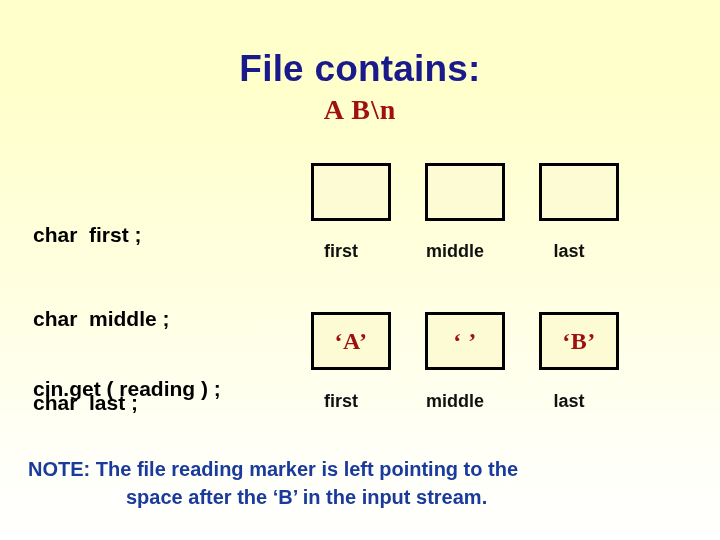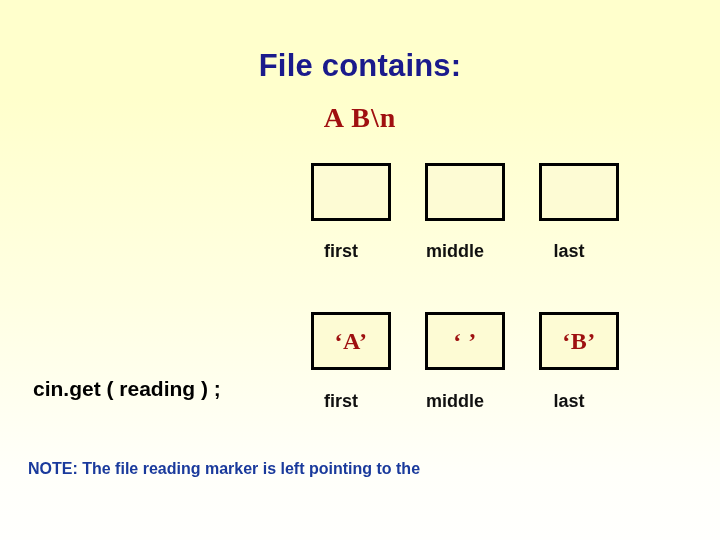--- a/index.html
+++ b/index.html
@@ -24,27 +24,27 @@
   #title-block {
     position: absolute;
     left: 0;
     top: 50px;
     width: 720px;
     text-align: center;
   }
   #slide-title {
     font-family: "Liberation Sans", sans-serif;
     font-weight: bold;
-    font-size: 31px;
+    font-size: 37px;
     color: #1a1a8c;
     letter-spacing: 0.2px;
     line-height: 1.05;
   }
   #file-contents {
-    margin-top: 19px;
+    margin-top: 5px;
     font-family: "Liberation Serif", serif;
     font-weight: bold;
     font-size: 28px;
     color: #a01010;
     letter-spacing: 1px;
     white-space: pre;
   }
 
   
   .code-block {
@@ -120,37 +120,42 @@
   .lab-2 { left: 228px; text-align: center; }
 
   
   #note-block {
     position: absolute;
     left: 28px;
     top: 455px;
     width: 664px;
     font-family: "Liberation Sans", sans-serif;
     font-weight: bold;
-    font-size: 16px;
+    font-size: 20px;
     color: #1a3a9c;
     line-height: 28px;
   }
   .note-line-1 { display: block; text-align: left; }
   .note-line-2 { display: block; text-align: left; padding-left: 98px; }
 </style>
 </head>
 <body>
 
 <div id="slide">
 
   <div id="title-block">
     <div id="slide-title">File contains:</div>
     <div id="file-contents">A B\n</div>
   </div>
 
+  <div id="decl-block" class="code-block">
+    <span class="code-line">char  first ;</span>
+    <span class="code-line">char  middle ;</span>
+    <span class="code-line">char  last ;</span>
+  </div>
 
   <div id="box-row-empty" class="box-row">
     <div class="cell-box col-0">
       <span class="cell-value"></span>
     </div>
     <div class="cell-box col-1">
       <span class="cell-value"></span>
     </div>
     <div class="cell-box col-2">
       <span class="cell-value"></span>
@@ -181,15 +186,16 @@
   </div>
 
   <div id="label-row-filled" class="label-row">
     <span class="col-label lab-0">first</span>
     <span class="col-label lab-1">middle</span>
     <span class="col-label lab-2">last</span>
   </div>
 
   <div id="note-block">
     <span class="note-line-1">NOTE:  The file reading marker is left pointing to the</span>
+    <span class="note-line-2">space after the ‘B’ in the input stream.</span>
   </div>
 
 </div>
 
 </body></html>

